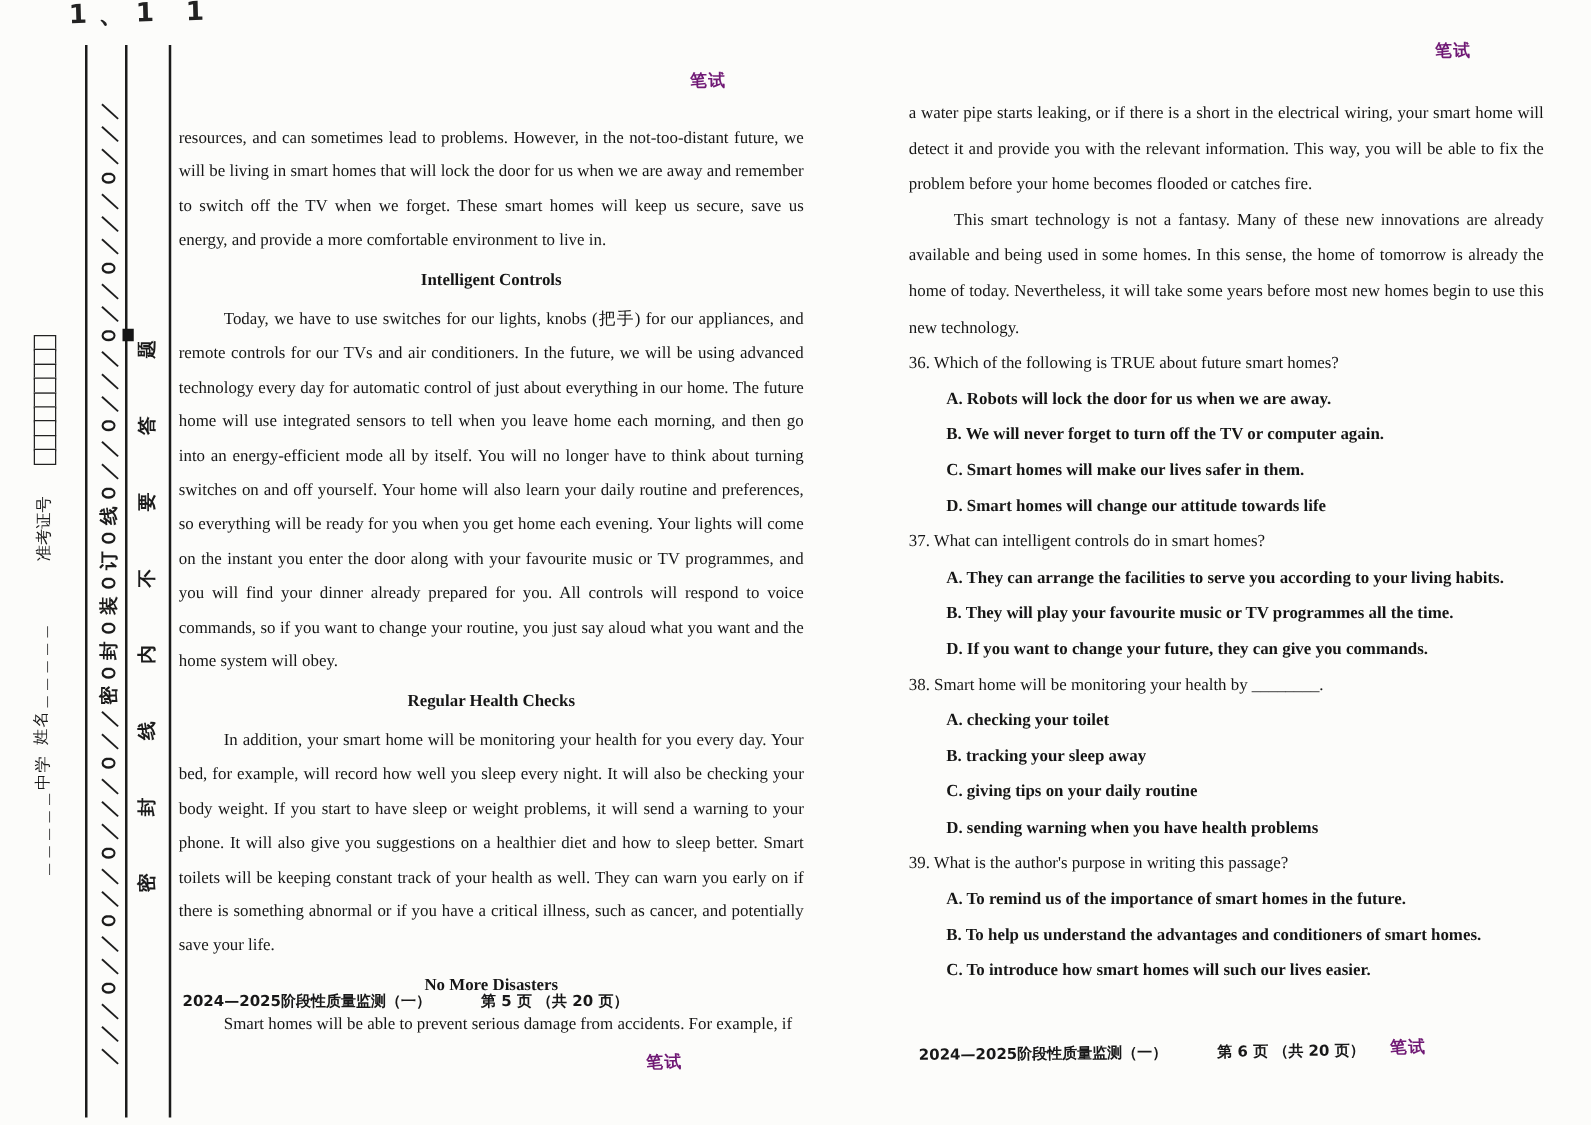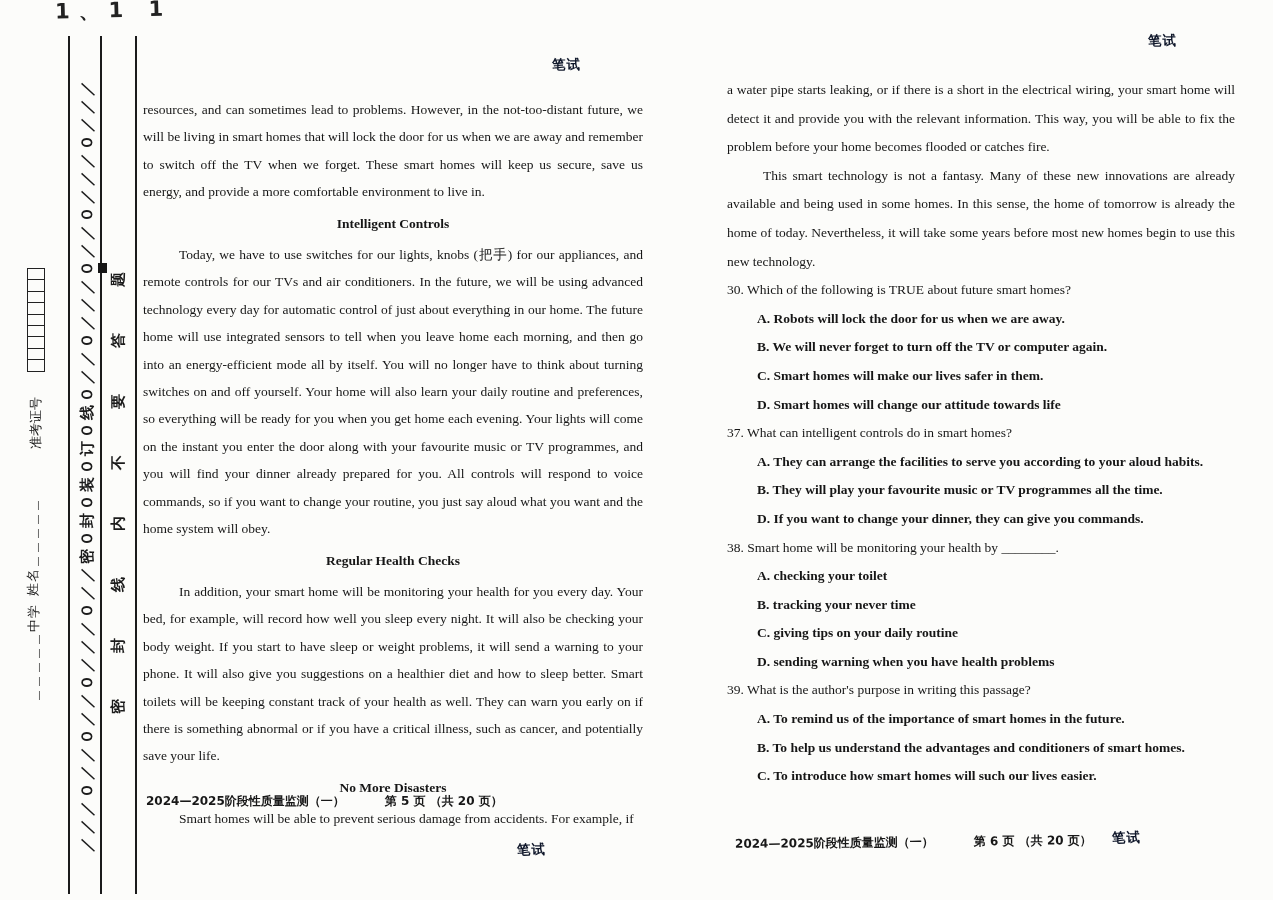--- a/index.html
+++ b/index.html
@@ -45,21 +45,21 @@
   .ticket-boxes .box{
     width:18px;height:13px;border:1.6px solid #222;margin-top:-1.6px;
     background:#fcfcfa;box-sizing:border-box;
   }
   .ticket-boxes .box:first-child{margin-top:0;}
 
   .ink-mark{position:absolute;left:98px;top:263px;width:9px;height:10px;background:#161616;}
 
   
   .biaoshi{
-    position:absolute;font-size:13.5px;font-weight:bold;color:#0f172a;
+    position:absolute;font-size:13.5px;font-weight:bold;color:#701a75;
     font-family:"DejaVu Sans",sans-serif;letter-spacing:1px;
   }
   .bs-left-top{left:552px;top:56px;}
   .bs-right-top{left:1148px;top:32px;}
   .bs-left-bottom{left:517px;top:841px;transform:rotate(-1deg);}
   .bs-right-bottom{left:1112px;top:829px;transform:rotate(-1deg);}
 
   
   .body-col{position:absolute;font-size:13.5px;color:#161616;}
   .left-col{left:143px;top:96px;width:500px;line-height:27.4px;}
@@ -124,38 +124,38 @@
     <p class="indent">In addition, your smart home will be monitoring your health for you every day. Your bed, for example, will record how well you sleep every night. It will also be checking your body weight. If you start to have sleep or weight problems, it will send a warning to your phone. It will also give you suggestions on a healthier diet and how to sleep better. Smart toilets will be keeping constant track of your health as well. They can warn you early on if there is something abnormal or if you have a critical illness, such as cancer, and potentially save your life.</p>
     <h3>No More Disasters</h3>
     <p class="indent">Smart homes will be able to prevent serious damage from accidents. For example, if</p>
   </div>
 
   <div class="body-col right-col">
     <p>a water pipe starts leaking, or if there is a short in the electrical wiring, your smart home will detect it and provide you with the relevant information. This way, you will be able to fix the problem before your home becomes flooded or catches fire.</p>
     <p class="indent">This smart technology is not a fantasy. Many of these new innovations are already available and being used in some homes. In this sense, the home of tomorrow is already the home of today. Nevertheless, it will take some years before most new homes begin to use this new technology.</p>
 
     <div class="question">
-      <p class="stem">30. Which of the following is TRUE about future smart homes?</p>
+      <p class="stem">36. Which of the following is TRUE about future smart homes?</p>
       <p class="option">A. Robots will lock the door for us when we are away.</p>
       <p class="option">B. We will never forget to turn off the TV or computer again.</p>
       <p class="option">C. Smart homes will make our lives safer in them.</p>
       <p class="option">D. Smart homes will change our attitude towards life</p>
     </div>
 
     <div class="question">
       <p class="stem">37. What can intelligent controls do in smart homes?</p>
-      <p class="option">A. They can arrange the facilities to serve you according to your aloud habits.</p>
+      <p class="option">A. They can arrange the facilities to serve you according to your living habits.</p>
       <p class="option">B. They will play your favourite music or TV programmes all the time.</p>
-      <p class="option">D. If you want to change your dinner, they can give you commands.</p>
+      <p class="option">D. If you want to change your future, they can give you commands.</p>
     </div>
 
     <div class="question">
       <p class="stem">38. Smart home will be monitoring your health by ________.</p>
       <p class="option">A. checking your toilet</p>
-      <p class="option">B. tracking your never time</p>
+      <p class="option">B. tracking your sleep away</p>
       <p class="option">C. giving tips on your daily routine</p>
       <p class="option">D. sending warning when you have health problems</p>
     </div>
 
     <div class="question">
       <p class="stem">39. What is the author's purpose in writing this passage?</p>
       <p class="option">A. To remind us of the importance of smart homes in the future.</p>
       <p class="option">B. To help us understand the advantages and conditioners of smart homes.</p>
       <p class="option">C. To introduce how smart homes will such our lives easier.</p>
     </div>

